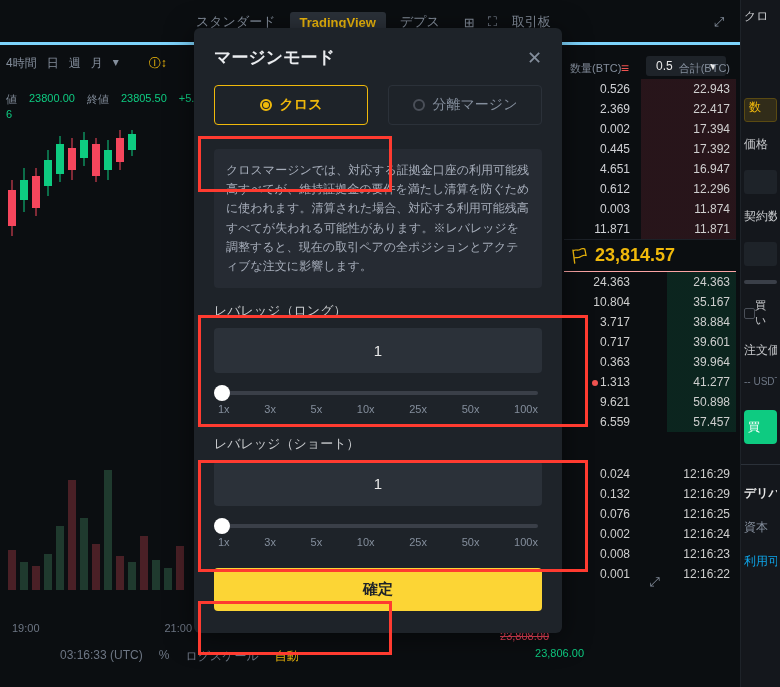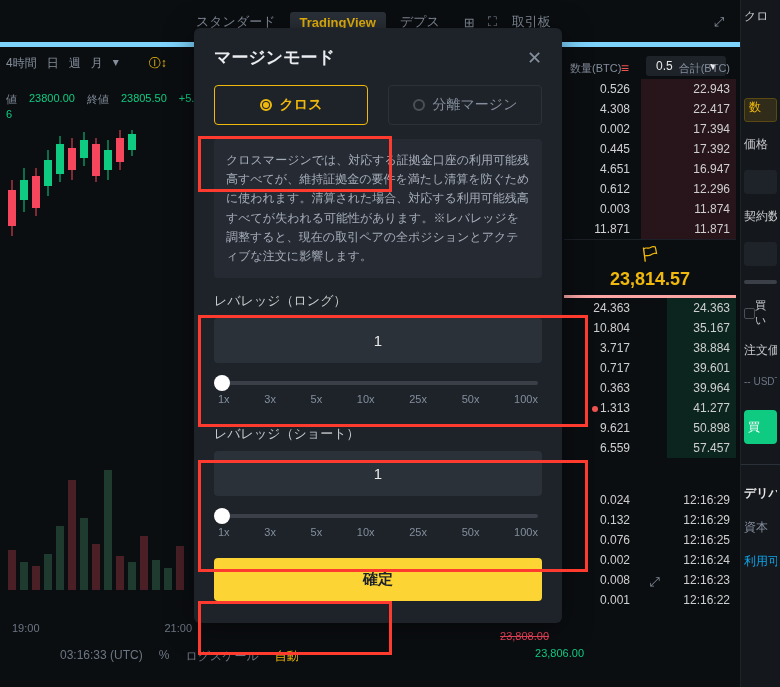--- a/index.html
+++ b/index.html
@@ -5,21 +5,21 @@
   * { box-sizing: border-box; margin: 0; padding: 0; }
   body {
     width: 780px; height: 687px;
     background: #0b0e11; color: #c7c9cc;
     font-family: -apple-system, "Helvetica Neue", Arial, sans-serif;
     font-size: 12px; overflow: hidden; position: relative;
   }
   .bg { position: absolute; inset: 0; padding: 10px 0 0 0; }
   .tabs-bar {
     display: flex; align-items: center; gap: 4px;
-    padding: 0 6px 8px 186px; border-bottom: 5px solid #7dd3fc;
+    padding: 0 6px 8px 186px; border-bottom: 3px solid #7dd3fc;
     font-size: 13px; color: #848e9c;
   }
   .tabs-bar .tab { padding: 3px 10px; cursor: pointer; }
   .tabs-bar .active { background: #2b3139; color: #e8e8e8; border-radius: 3px; }
   .tabs-bar .tv { color: #f0b90b; font-weight: 600; }
   .tabs-bar .sq { width: 18px; text-align: center; }
   .tabs-left {
     position: absolute; top: 55px; left: 6px;
     display: flex; gap: 10px; color: #848e9c; font-size: 12px;
   }
@@ -62,21 +62,21 @@
   }
   .rc-head { display: flex; justify-content: space-between; color: #848e9c; font-size: 11px; padding: 3px 6px; }
   .rc-row { display: flex; justify-content: space-between; padding: 3px 6px; font-size: 12px; }
   .rc-row.ask .q { color: #d0d2d6; }
   .rc-row.ask .t { color: #cfcfcf; }
   .rc-row .q { width: 60px; text-align: right; color: #cfcfcf; }
   .rc-row .t { width: 66px; text-align: right; color: #cfcfcf; }
   .rc-mid {
     padding: 5px 6px; color: #f0b90b; font-weight: 700; font-size: 18px;
     display: flex; align-items: center; gap: 6px;
-    border-top: 1px solid #1c2128; border-bottom: 3px solid #fca5a5; flex-direction: column;
+    border-top: 1px solid #1c2128; border-bottom: 1px solid #fca5a5;
   }
   .rc-mid .flag { color: #f0b90b; font-size: 15px; }
   .rc-bid { }
   .rc-bid .q { color: #cfcfcf; }
   .rc-trade .t { color: #cfcfcf; }
   .ask-bg { background: linear-gradient(to left, rgba(246,70,93,.12) 55%, transparent 55%); }
   .bid-bg { background: linear-gradient(to left, rgba(14,203,129,.12) 40%, transparent 40%); }
   .red-dot { width: 6px; height: 6px; background: #ef5350; border-radius: 50%; display: inline-block; margin-right: 2px; }
   .trade-price-g { color: #0ecb81; margin-left: 35px; }
   .trade-price-r { color: #f6465d; }
@@ -104,21 +104,21 @@
   
   .modal {
     position: absolute; top: 28px; left: 194px;
     width: 368px; background: #1e2329; border-radius: 6px;
     padding: 18px 20px 22px 20px; box-shadow: 0 4px 28px rgba(0,0,0,.5);
     color: #c7c9cc;
   }
   .modal-head { display: flex; justify-content: space-between; align-items: center; margin-bottom: 16px; }
   .modal-head h2 { font-size: 17px; color: #eaecef; font-weight: 600; }
   .close-x { color: #848e9c; font-size: 18px; cursor: pointer; }
-  .mode-row { display: flex; gap: 20px; margin-bottom: 14px; }
+  .mode-row { display: flex; gap: 20px; margin-bottom: 24px; }
   .mode-btn {
     flex: 1; padding: 10px 0; text-align: center; border-radius: 4px;
     display: flex; align-items: center; justify-content: center; gap: 8px;
     font-size: 14px; cursor: pointer;
   }
   .mode-btn.cross {
     border: 1px solid #f0b90b; color: #f0b90b; font-weight: 600;
   }
   .mode-btn.cross .radio {
     width: 12px; height: 12px; border-radius: 50%; border: 2px solid #f0b90b;
@@ -276,21 +276,21 @@
     <div class="rc-head">
       <span>数量(BTC)</span>
       <span>合計(BTC)</span>
     </div>
     <div id="asks">
         <div class="rc-row ask ask-bg">
           <span class="q">0.526</span>
           <span class="t">22.943</span>
         </div>
         <div class="rc-row ask ask-bg">
-          <span class="q">4.308</span>
+          <span class="q">2.369</span>
           <span class="t">22.417</span>
         </div>
         <div class="rc-row ask ask-bg">
           <span class="q">0.002</span>
           <span class="t">17.394</span>
         </div>
         <div class="rc-row ask ask-bg">
           <span class="q">0.445</span>
           <span class="t">17.392</span>
         </div>

